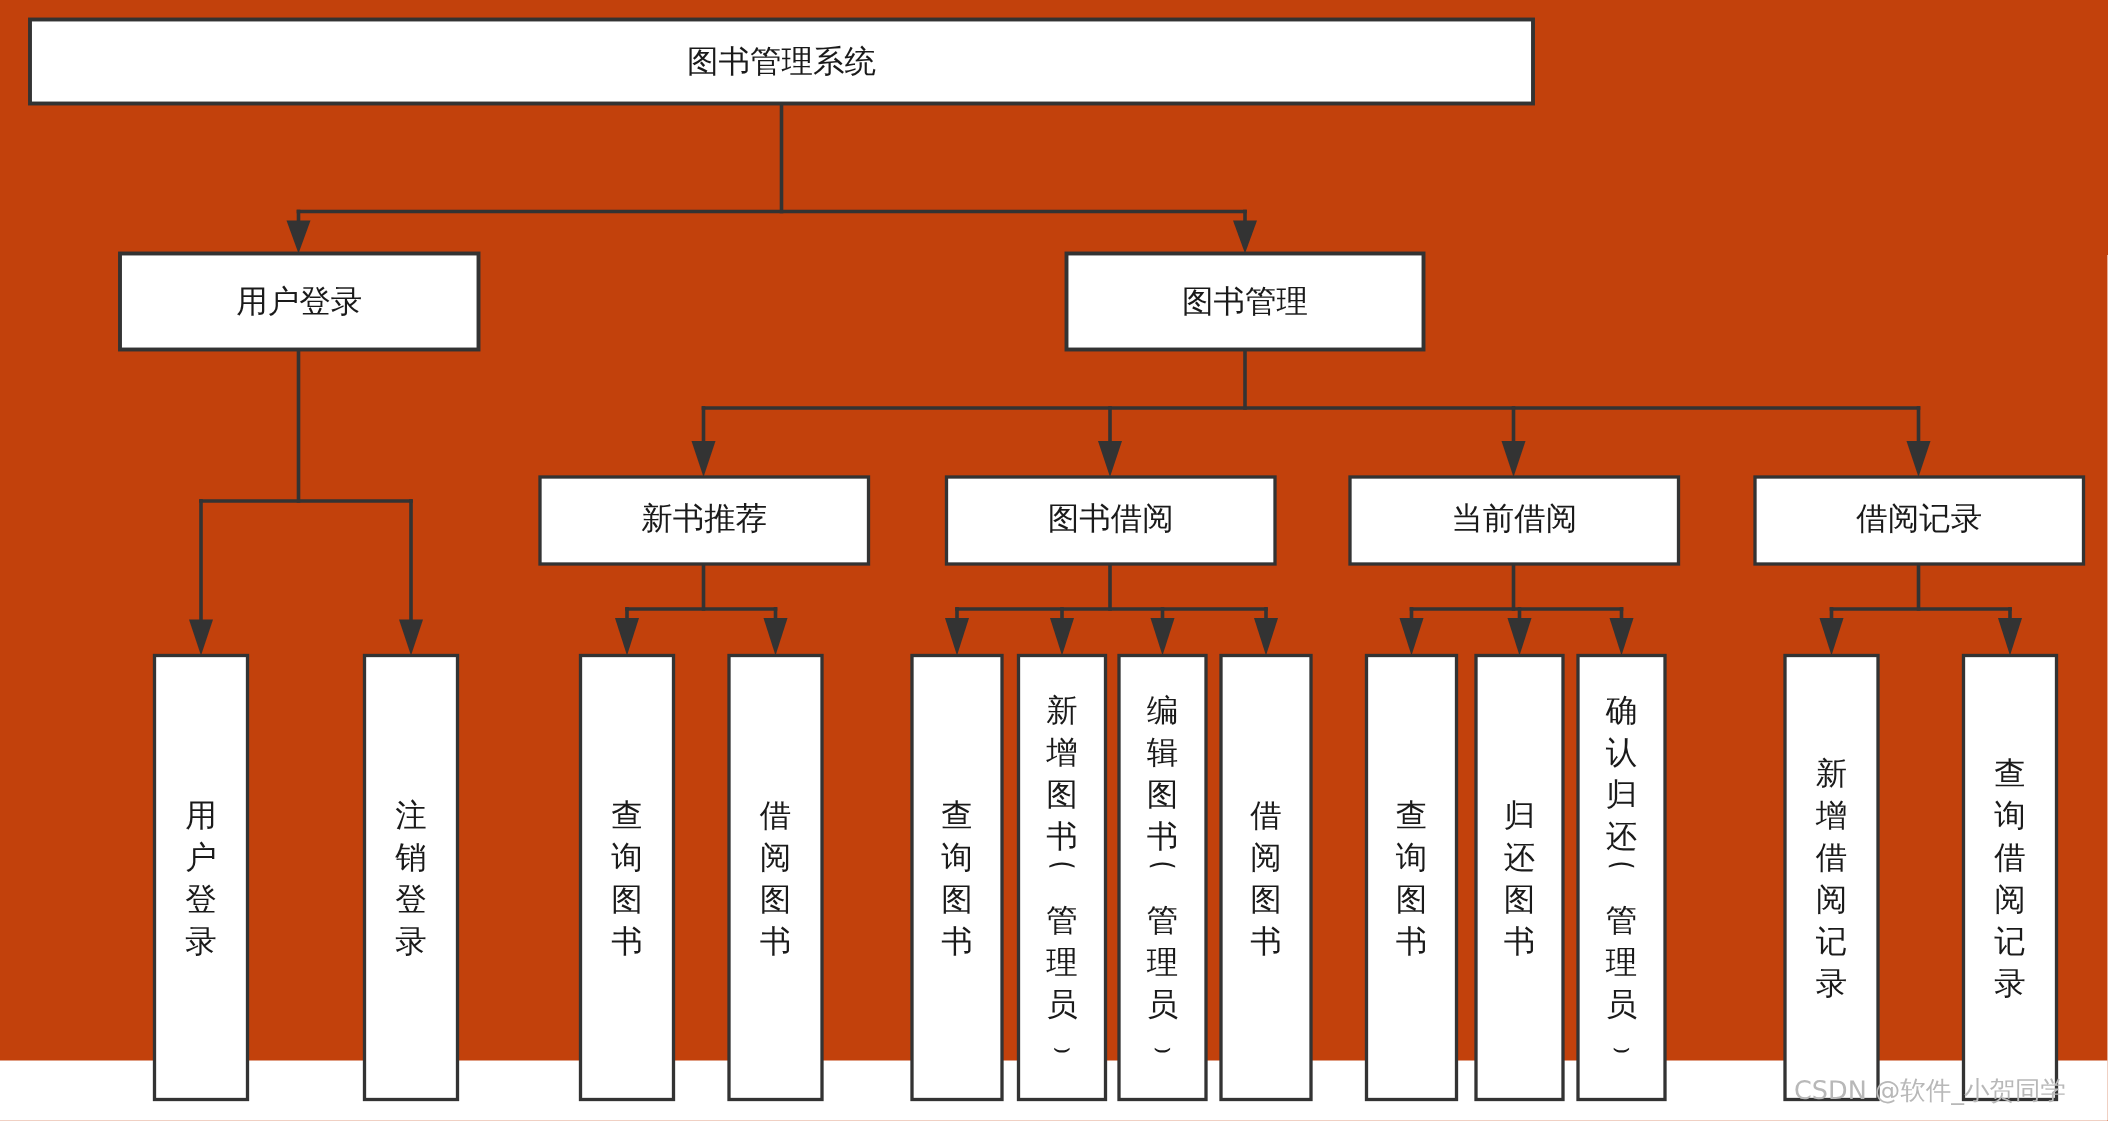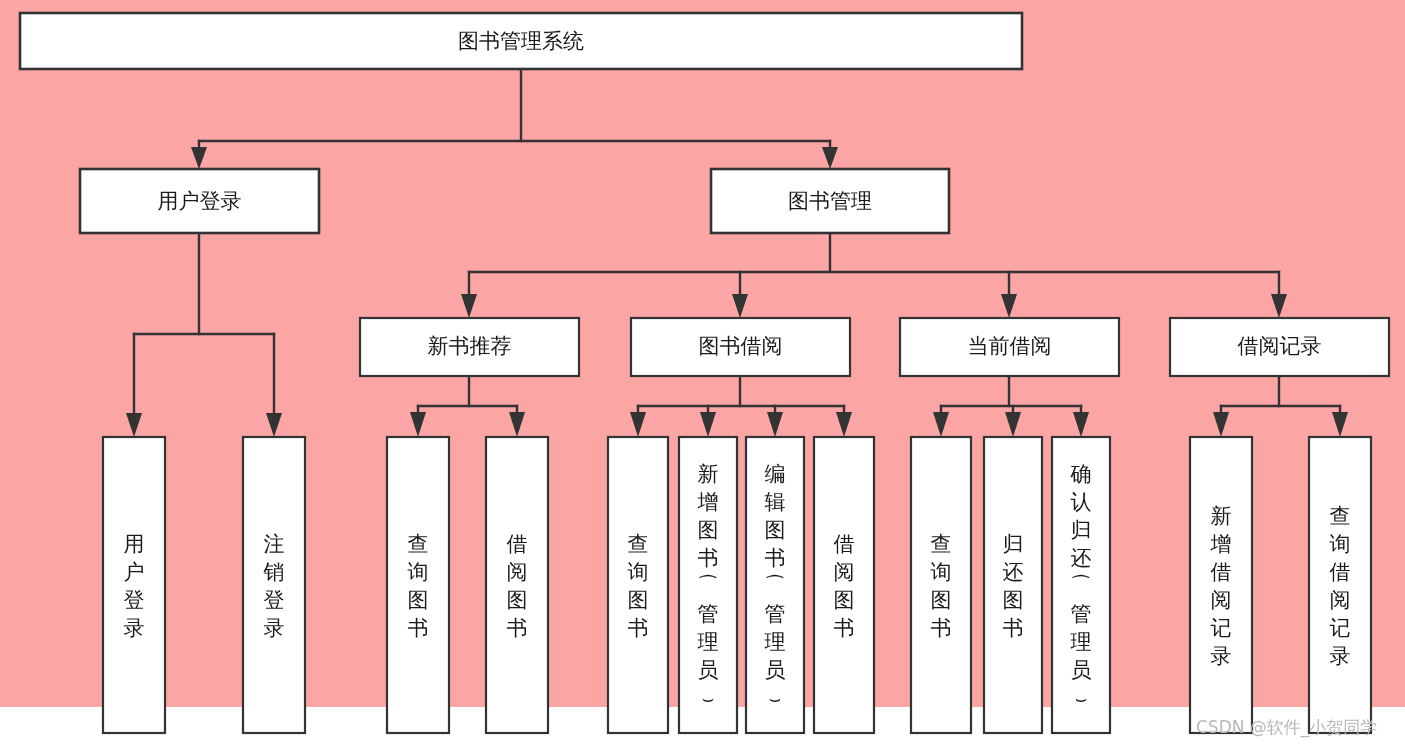--- a/index.html
+++ b/index.html
@@ -11,21 +11,21 @@
   body {
     width: 1405px;
     height: 747px;
     overflow: hidden;
     font-family: "DejaVu Sans", "Liberation Sans", sans-serif;
   }
   #diagram-root {
     position: relative;
     width: 1405px;
     height: 707px;
-    background: #fca5a5;
+    background: #c2410c;
   }
   svg#tree-svg {
     position: absolute;
     left: 0;
     top: 0;
     width: 1405px;
     height: 747px;
     display: block;
   }
   .node-rect {

